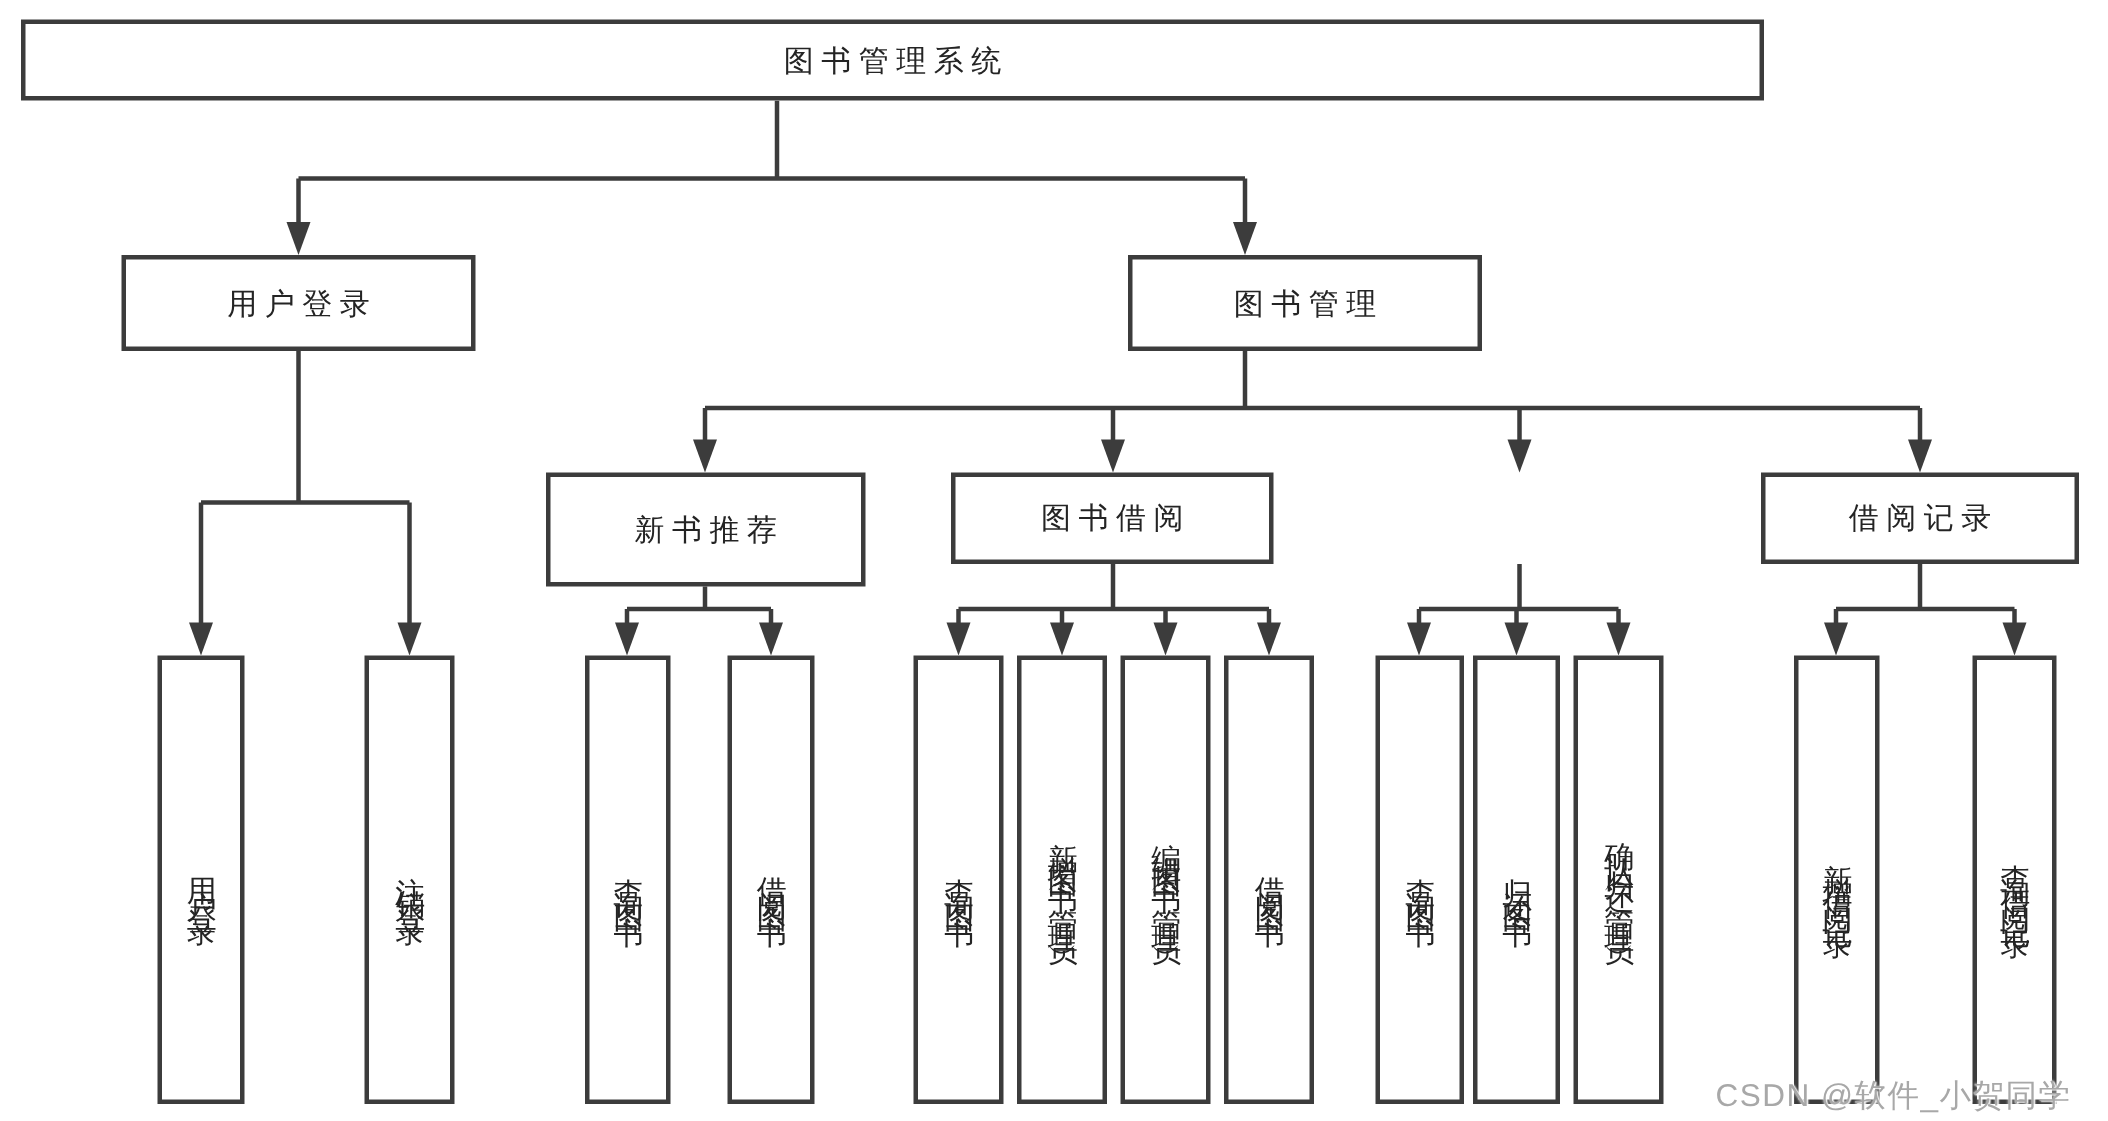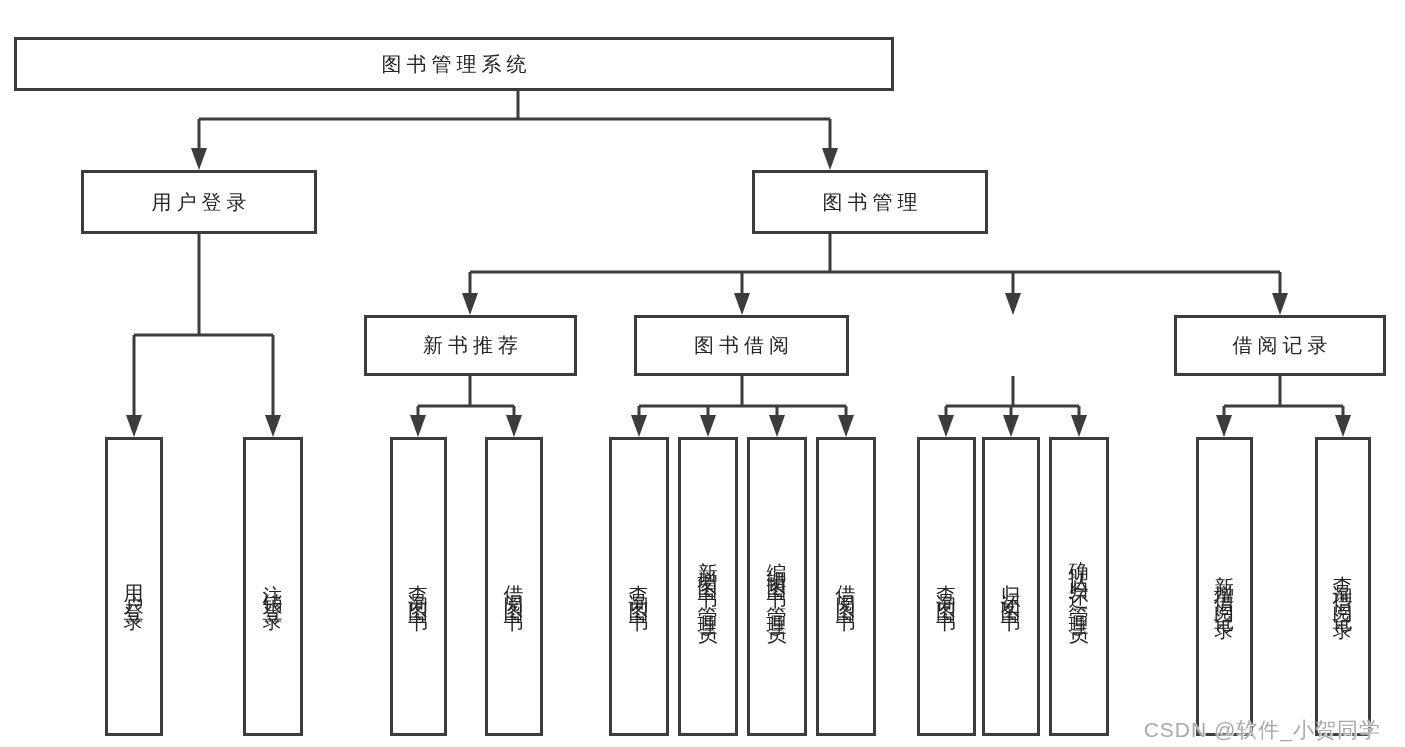--- a/index.html
+++ b/index.html
@@ -109,32 +109,32 @@
       <polygon points="769,415 785,415 777,437"></polygon>
       <polygon points="838,415 854,415 846,437"></polygon>
       <polygon points="938,415 954,415 946,437"></polygon>
       <polygon points="1003,415 1019,415 1011,437"></polygon>
       <polygon points="1071,415 1087,415 1079,437"></polygon>
       <polygon points="1216,415 1232,415 1224,437"></polygon>
       <polygon points="1335,415 1351,415 1343,437"></polygon>
     </g>
   </svg>
 
-  <div class="node" style="left:14px; top:13px; width:880px; height:54px;margin-top:24px;">
+  <div class="node" style="left:14px; top:13px; width:1162px; height:54px;">
     <span class="hlabel">图书管理系统</span>
   </div>
 
   <div class="node" style="left:81px; top:170px; width:236px; height:64px;">
     <span class="hlabel">用户登录</span>
   </div>
   <div class="node" style="left:712px; top:170px; width:236px; height:64px;margin-left:40px;">
     <span class="hlabel">图书管理</span>
   </div>
 
-  <div class="node" style="left:364px; top:315px; width:213px; height:61px;">
+  <div class="node" style="left:364px; top:315px; width:213px; height:76px;">
     <span class="hlabel">新书推荐</span>
   </div>
   <div class="node" style="left:634px; top:315px; width:215px; height:61px;">
     <span class="hlabel">图书借阅</span>
   </div>
   <div class="node" style="left:1174px; top:315px; width:212px; height:61px;">
     <span class="hlabel">借阅记录</span>
   </div>
 
   <div class="node leaf" style="left:105px; top:437px; width:58px; height:299px;">

